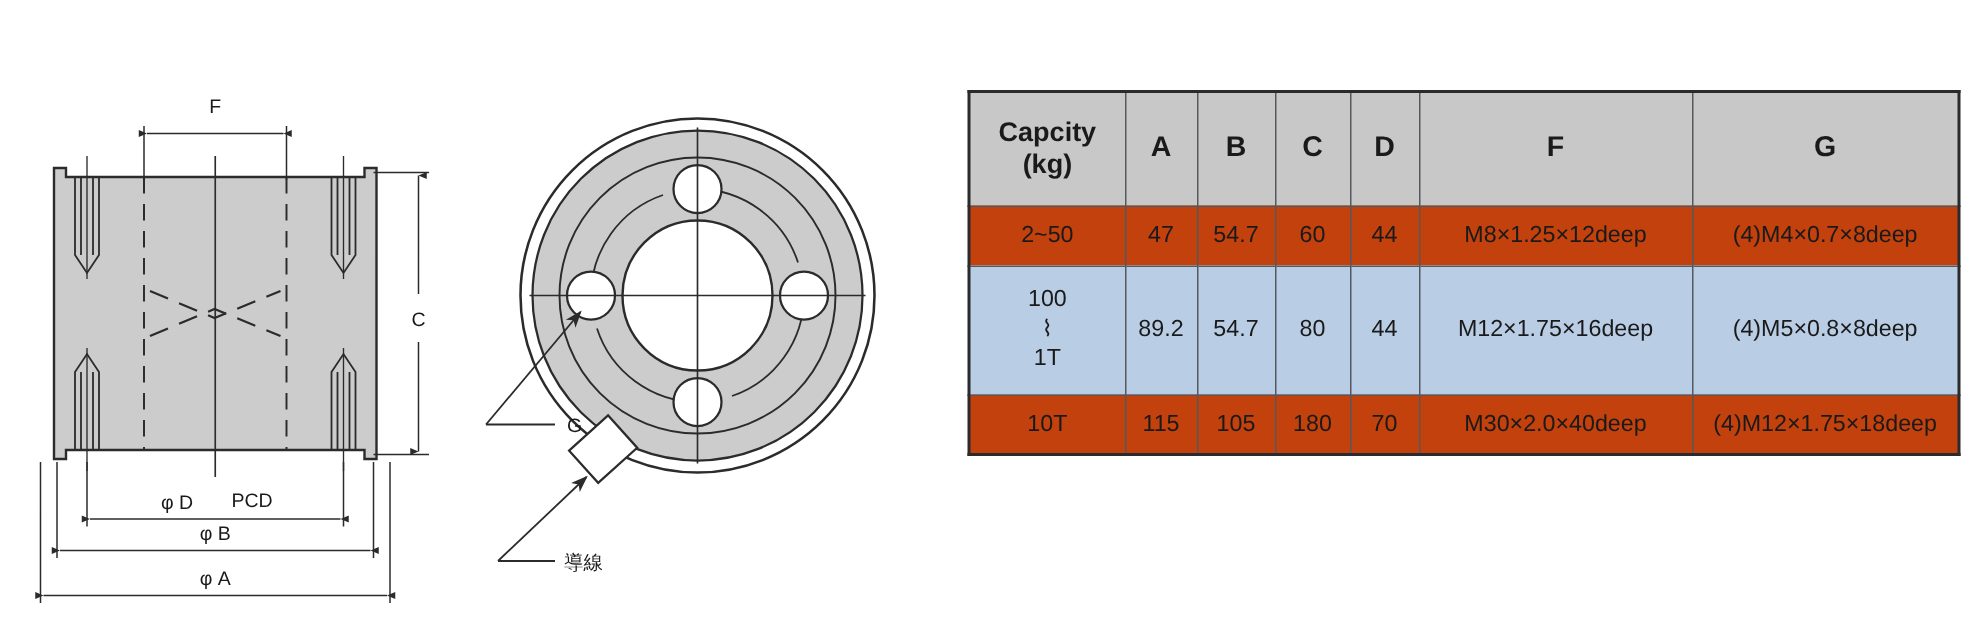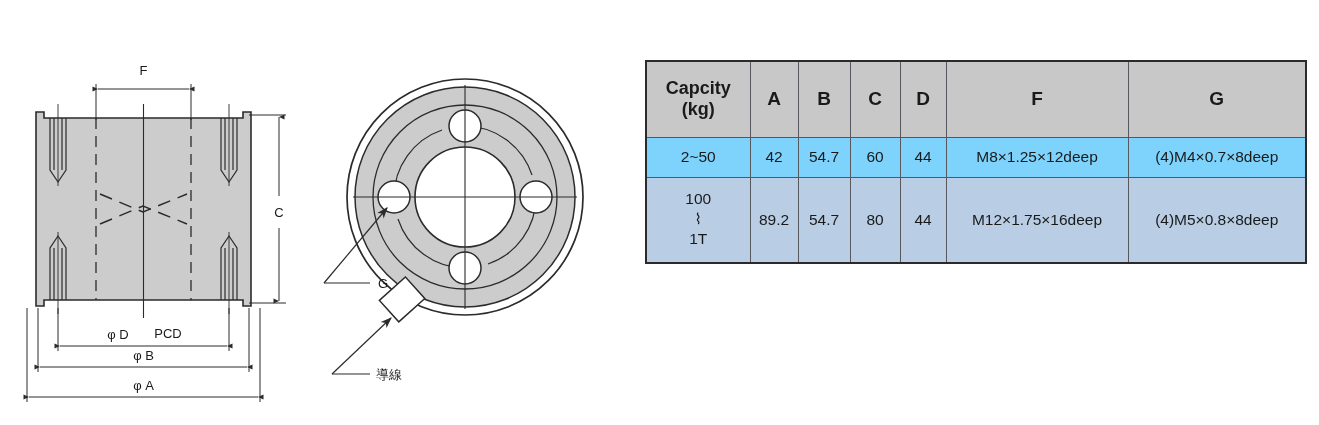--- a/index.html
+++ b/index.html
@@ -40,21 +40,21 @@
     table-layout: fixed;
     border: 2px solid #2b2b2b;
   }
   table.spec th, table.spec td {
     border: 1px solid #55585c;
     text-align: center;
     vertical-align: middle;
     font-size: 15px;
     color: #1a1a1a;
     padding: 2px 3px;
-    background: #7dd3fc;
+    background: #c2410c;
     line-height: 1.25;
   }
   table.spec thead th {
     background: #c8c8c8;
     font-weight: bold;
     font-size: 19px;
     height: 76px;
   }
   table.spec thead th.cap-head { font-size: 18px; line-height: 1.2; }
   table.spec tbody td { height: 40px; font-size: 15.5px; }
@@ -248,37 +248,46 @@
           <th>B</th>
           <th>C</th>
           <th>D</th>
           <th>F</th>
           <th>G</th>
         </tr>
       </thead>
       <tbody>
         <tr>
           <td>2~50</td>
-          <td>42</td>
+          <td>47</td>
           <td>54.7</td>
           <td>60</td>
           <td>44</td>
           <td>M8×1.25×12deep</td>
           <td>(4)M4×0.7×8deep</td>
         </tr>
         <tr class="alt tall">
           <td>
             <span class="cap-multi">100</span>
             <span class="squiggle">⌇</span>
             <span class="cap-multi">1T</span>
           </td>
           <td>89.2</td>
           <td>54.7</td>
           <td>80</td>
           <td>44</td>
           <td>M12×1.75×16deep</td>
           <td>(4)M5×0.8×8deep</td>
         </tr>
+        <tr>
+          <td>10T</td>
+          <td>115</td>
+          <td>105</td>
+          <td>180</td>
+          <td>70</td>
+          <td>M30×2.0×40deep</td>
+          <td>(4)M12×1.75×18deep</td>
+        </tr>
       </tbody>
     </table>
   </div>
 
 </div>
 
 </body></html>

